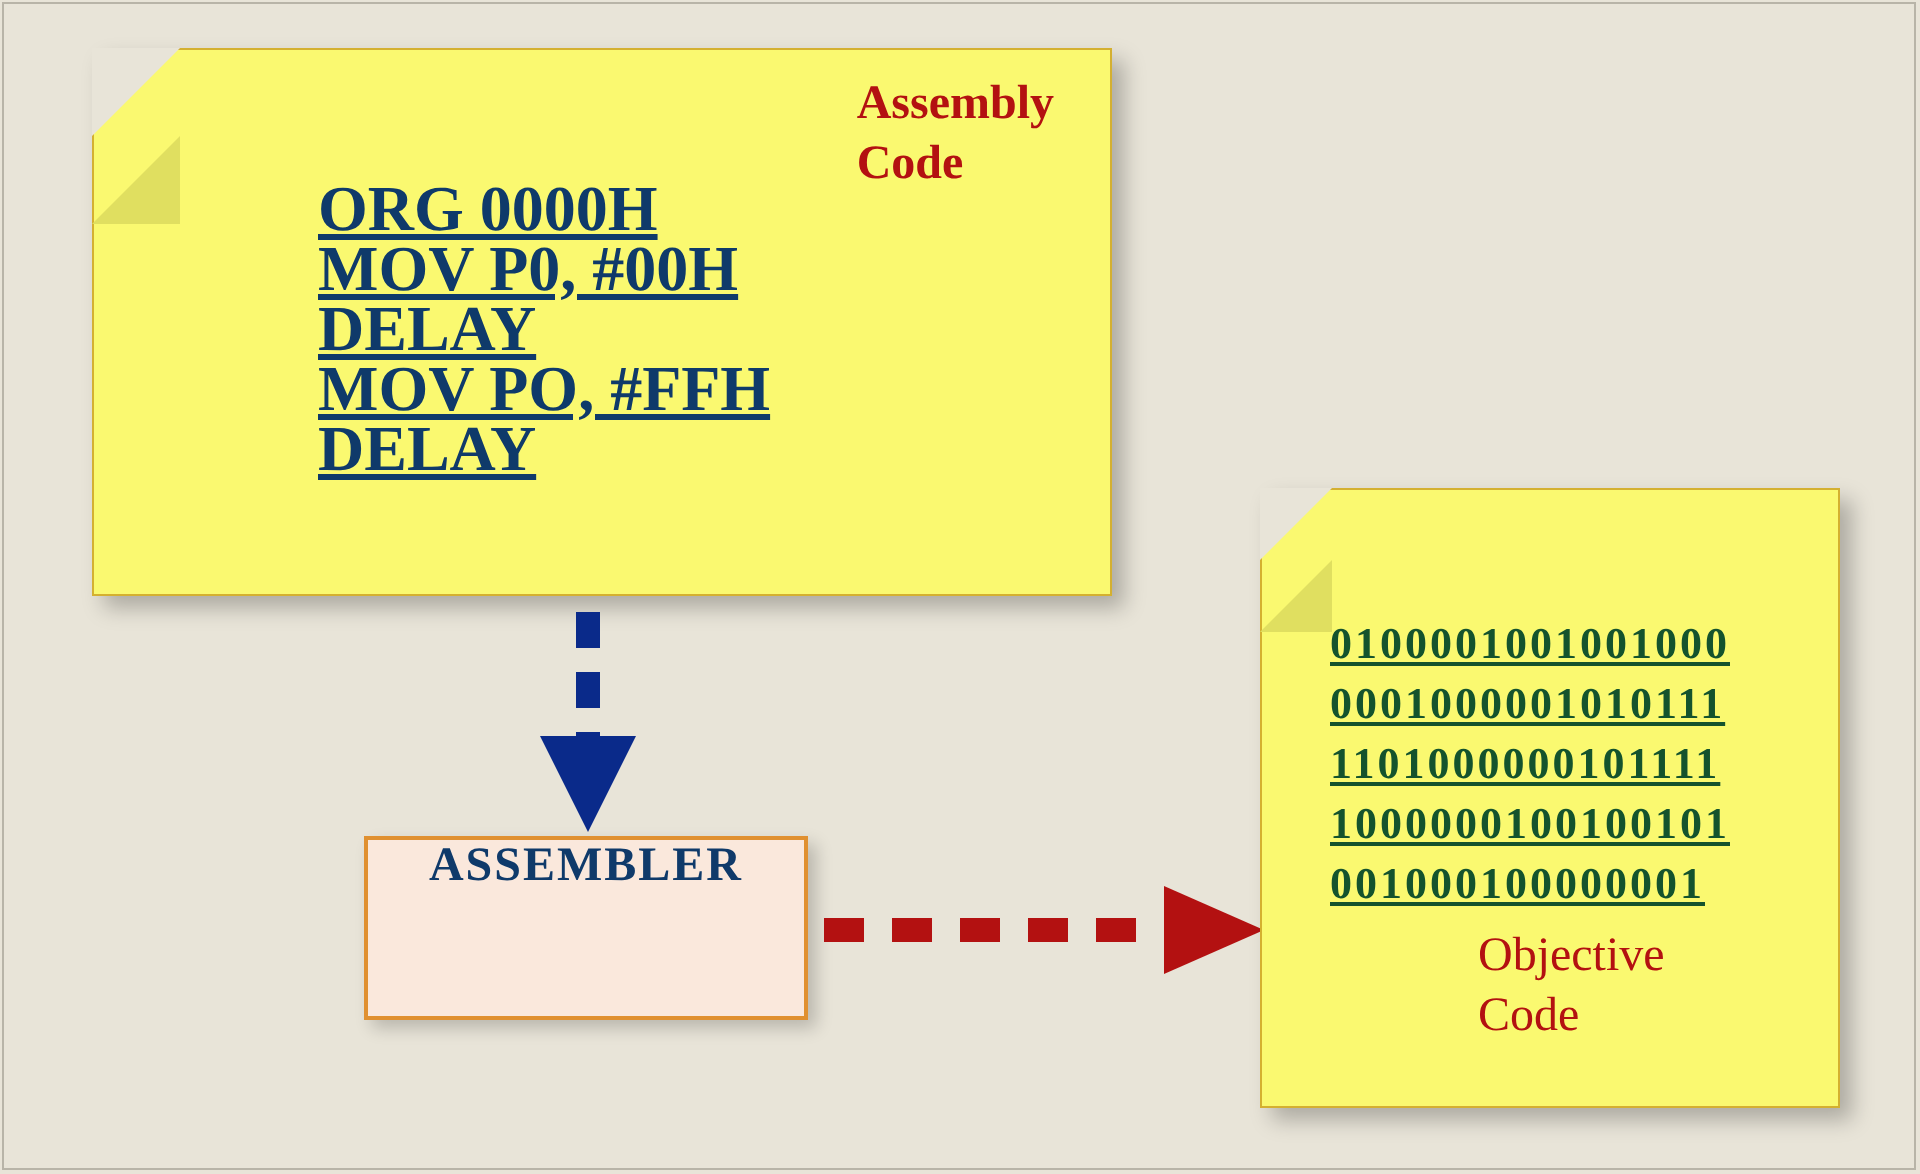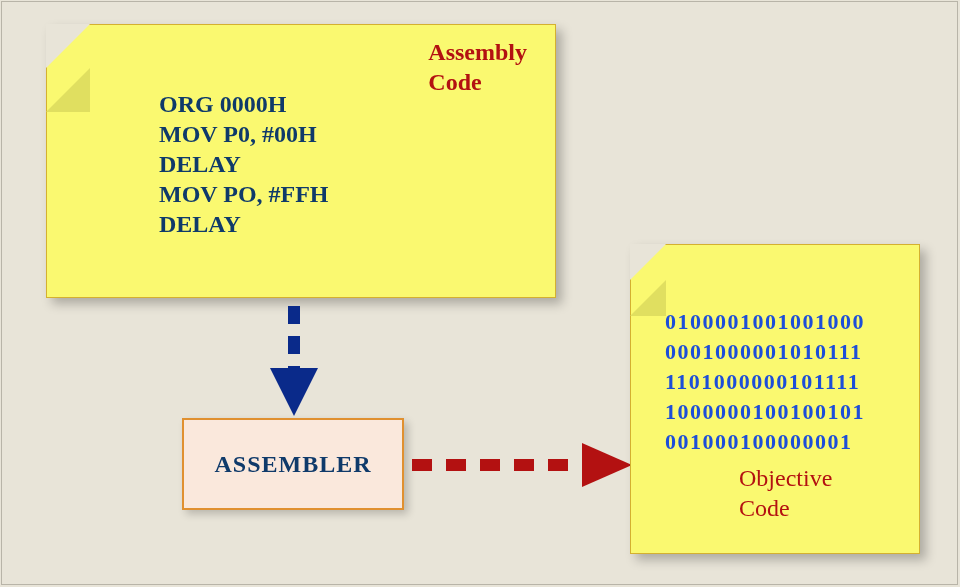--- a/index.html
+++ b/index.html
@@ -61,58 +61,59 @@
     font-weight: bold;
     font-size: 24px;
     line-height: 30px;
     margin-left: 32px;
   }
   #note-asm .codeblock {
     position: absolute;
     left: 112px; top: 64px;
     color: #0f3a6a;
     font-weight: bold;
-    font-size: 24px;
+    font-size: 32px;
     line-height: 30px;
     white-space: pre;
+    text-decoration: underline;
   }
 
   #note-obj {
     left: 630px; top: 244px;
     width: 290px; height: 310px;
   }
   #note-obj .bincode {
     position: absolute;
     left: 34px; top: 62px;
-    color: #1d4ed8;
+    color: #14532d;
     font-weight: bold;
     font-size: 22px;
     line-height: 30px;
     letter-spacing: 1.5px;
     white-space: pre;
+    text-decoration: underline;
   }
   #note-obj .label {
     position: absolute;
     left: 108px; bottom: 30px;
     color: #b31111;
     font-weight: normal;
     font-size: 24px;
     line-height: 30px;
   }
 
   
   #assembler-box {
     position: absolute;
     left: 182px; top: 418px;
     width: 222px; height: 92px;
     background: #fae8dc;
     border: 2px solid #e09030;
     box-shadow: 4px 4px 8px rgba(0,0,0,0.2);
     display: flex;
-    align-items: center;
     justify-content: center;
     box-sizing: border-box;
   }
   #assembler-box span {
     color: #0f3a6a;
     font-weight: bold;
     font-size: 24px;
     letter-spacing: 1px;
   }
 

